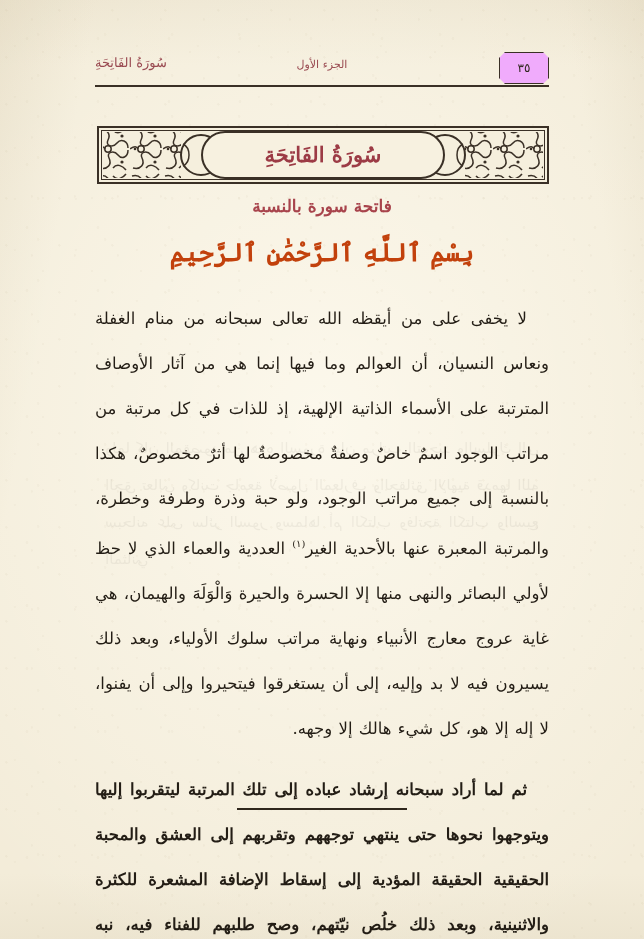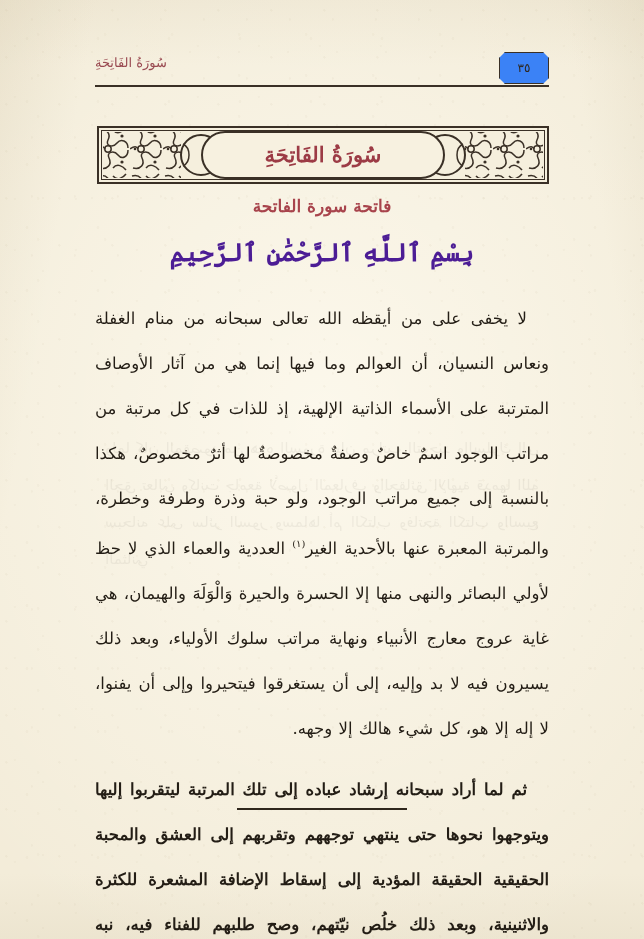--- a/index.html
+++ b/index.html
@@ -70,21 +70,21 @@
     height: 2px;
     background: #3a3026;
   }
   .pagenum-box {
     position: absolute;
     right: 0;
     top: 0;
     width: 48px;
     height: 30px;
     border: 1.6px solid #3a3026;
-    background: #3b82f6;
+    background: #f0abfc;
     color: #2f271d;
     font-size: 12px;
     display: flex;
     align-items: center;
     justify-content: center;
     
     clip-path: polygon(6px 0, calc(100% - 6px) 0, 100% 6px, 100% calc(100% - 6px),
                        calc(100% - 6px) 100%, 6px 100%, 0 calc(100% - 6px), 0 6px);
     letter-spacing: .5px;
   }
@@ -140,21 +140,21 @@
     color: #a8444c;
     font-size: 17px;
     font-family: "DejaVu Serif", serif;
     font-weight: bold;
   }
   .basmala {
     position: absolute;
     top: 238px;
     left: 0; right: 0;
     text-align: center;
-    color: #4c1d95;
+    color: #c2410c;
     font-size: 25px;
     font-family: "DejaVu Serif", serif;
     font-weight: bold;
     letter-spacing: -1px;
   }
 
   
   .body-col {
     position: absolute;
     top: 296px;
@@ -207,20 +207,21 @@
 <div class="grain"></div>
 <div class="bleed">
   ولما كان المقصود من هذه السورة بيان مراتب التوحيد والسلوك إلى الحق تعالى وكانت جامعة لأصول المعارف والحقائق الإلهية قدمها الله سبحانه على سائر السور وسماها أم الكتاب وفاتحة الكتاب والسبع المثاني
 </div>
 
 <div class="header">
   <div class="header-rule"></div>
   <div class="pagenum-box">
     <span>٣٥</span>
   </div>
+  <div class="header-center">الجزء الأول</div>
   <div class="header-right">سُورَةُ الفَاتِحَةِ</div>
 </div>
 
 <div class="banner-wrap">
   <svg width="452" height="58" viewBox="0 0 452 58">
     <defs>
       <pattern id="arab" x="0" y="0" width="33" height="46" patternUnits="userSpaceOnUse">
         <rect width="33" height="46" fill="#f5efdd"></rect>
         <g fill="none" stroke="#3a3026" stroke-width="1.5">
           <path d="M2 4 C10 2, 14 8, 11 14 C8 20, 16 22, 20 17 C24 12, 31 15, 31 22"></path>
@@ -251,21 +252,21 @@
 
     <path d="M128 6 H324 A23 23 0 0 1 324 52 H128 A23 23 0 0 1 128 6 Z" fill="#f7f1e0" stroke="#3a3026" stroke-width="2"></path>
 
     <path d="M84 29 H84" stroke="#3a3026" stroke-width="1.5"></path>
     <path d="M86 18 C94 22, 94 36, 86 40" fill="none" stroke="#3a3026" stroke-width="1.5"></path>
     <path d="M366 18 C358 22, 358 36, 366 40" fill="none" stroke="#3a3026" stroke-width="1.5"></path>
   </svg>
   <div class="banner-title">سُورَةُ الفَاتِحَةِ</div>
 </div>
 
-<div class="subtitle">فاتحة سورة الفاتحة</div>
+<div class="subtitle">فاتحة سورة بالنسبة</div>
 <div class="basmala">بِسْمِ ٱللَّهِ ٱلرَّحْمَٰنِ ٱلرَّحِيمِ</div>
 
 <div class="body-col">
   <p class="para p1"><span>لا يخفى على من أيقظه الله تعالى سبحانه من منام الغفلة ونعاس النسيان، أن العوالم وما فيها إنما هي من آثار الأوصاف المترتبة على الأسماء الذاتية الإلهية، إذ للذات في كل مرتبة من مراتب الوجود اسمٌ خاصٌ وصفةٌ مخصوصةٌ لها أثرٌ مخصوصٌ، هكذا بالنسبة إلى جميع مراتب الوجود، ولو حبة وذرة وطرفة وخطرة، والمرتبة المعبرة عنها بالأحدية الغير</span><sup class="fn-ref">(١)</sup><span> العددية والعماء الذي لا حظ لأولي البصائر والنهى منها إلا الحسرة والحيرة وَالْوَلَهَ والهيمان، هي غاية عروج معارج الأنبياء ونهاية مراتب سلوك الأولياء، وبعد ذلك يسيرون فيه لا بد وإليه، إلى أن يستغرقوا فيتحيروا وإلى أن يفنوا، لا إله إلا هو، كل شيء هالك إلا وجهه.</span></p>
 
   <p class="para p2">ثم لما أراد سبحانه إرشاد عباده إلى تلك المرتبة ليتقربوا إليها ويتوجهوا نحوها حتى ينتهي توجههم وتقربهم إلى العشق والمحبة الحقيقية الحقيقة المؤدية إلى إسقاط الإضافة المشعرة للكثرة والاثنينية، وبعد ذلك خلُص نيّتهم، وصح طلبهم للفناء فيه، نبه سبحانه إلى طريقه إرشاداً لهم وتعليماً في ضمن الدعاء له والمناجاة معه مندرجات من نهاية الكثرة إلى كمال الوحدة</p>
 </div>
 
 <div class="footnote-zone">
   <div class="footnote-rule"></div>

